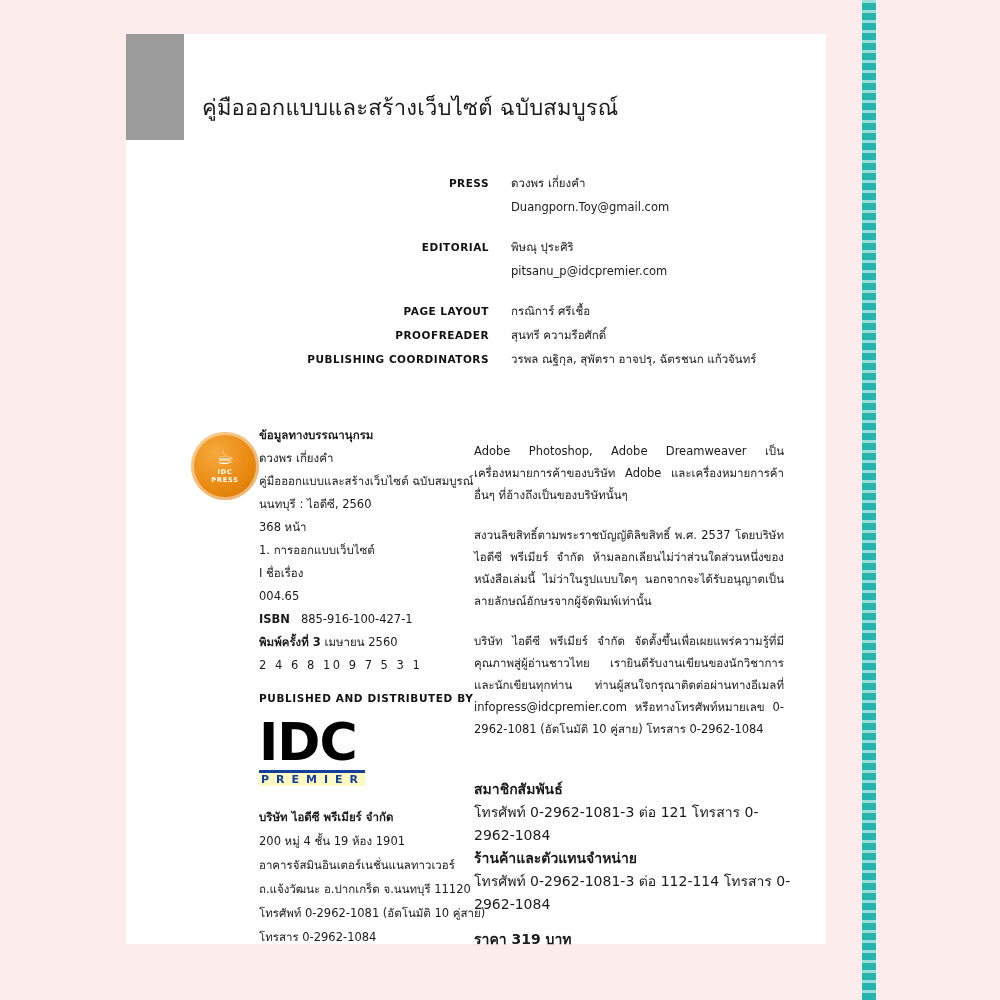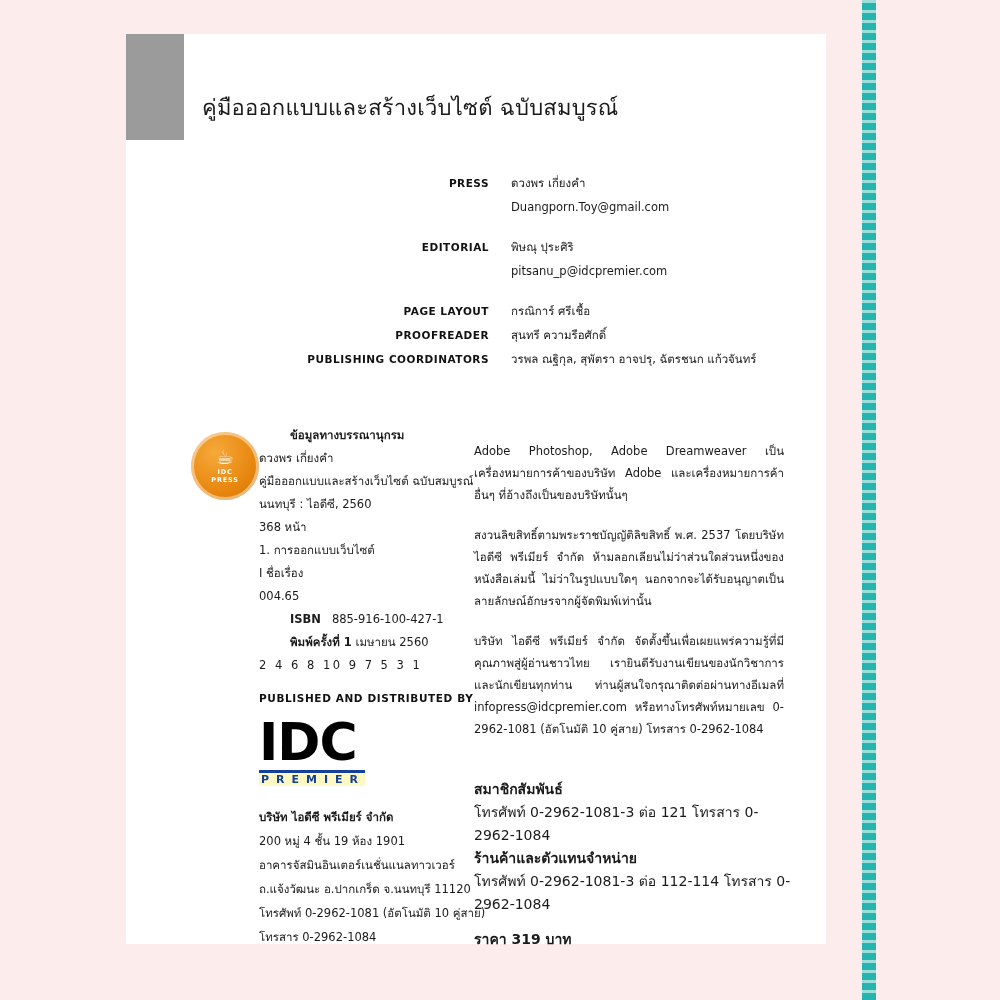--- a/index.html
+++ b/index.html
@@ -111,21 +111,21 @@
   
   .cip {
     position: absolute;
     left: 133px;
     top: 390px;
     width: 230px;
     font-size: 11.5px;
     color: #1a1a1a;
     line-height: 23px;
   }
-  .cip .bold { font-weight: bold; margin-left: 31px; }
+  .cip .bold { font-weight: bold; }
   .cip .num-series { letter-spacing: 2.5px; }
 
   
   .seal {
     position: absolute;
     left: 65px;
     top: 398px;
     width: 68px;
     height: 68px;
     border-radius: 50%;
@@ -289,21 +289,21 @@
       <div>นนทบุรี : ไอดีซี, 2560</div>
       <div>368 หน้า</div>
       <div>1. การออกแบบเว็บไซต์</div>
       <div>I ชื่อเรื่อง</div>
       <div>004.65</div>
       <div>
         <span class="bold">ISBN</span>
         &nbsp;&nbsp;<span>885-916-100-427-1</span>
       </div>
       <div>
-        <span class="bold">พิมพ์ครั้งที่ 1</span>
+        <span class="bold">พิมพ์ครั้งที่ 3</span>
         <span>เมษายน 2560</span>
       </div>
       <div class="num-series">2 4 6 8 10 9 7 5 3 1</div>
     </div>
 
     <div class="pub">
       <div class="pub-heading">PUBLISHED AND DISTRIBUTED BY</div>
       <div class="idc-logo">IDC</div>
       <div class="idc-premier">PREMIER</div>
       <div class="pub-company">บริษัท ไอดีซี พรีเมียร์ จำกัด</div>

